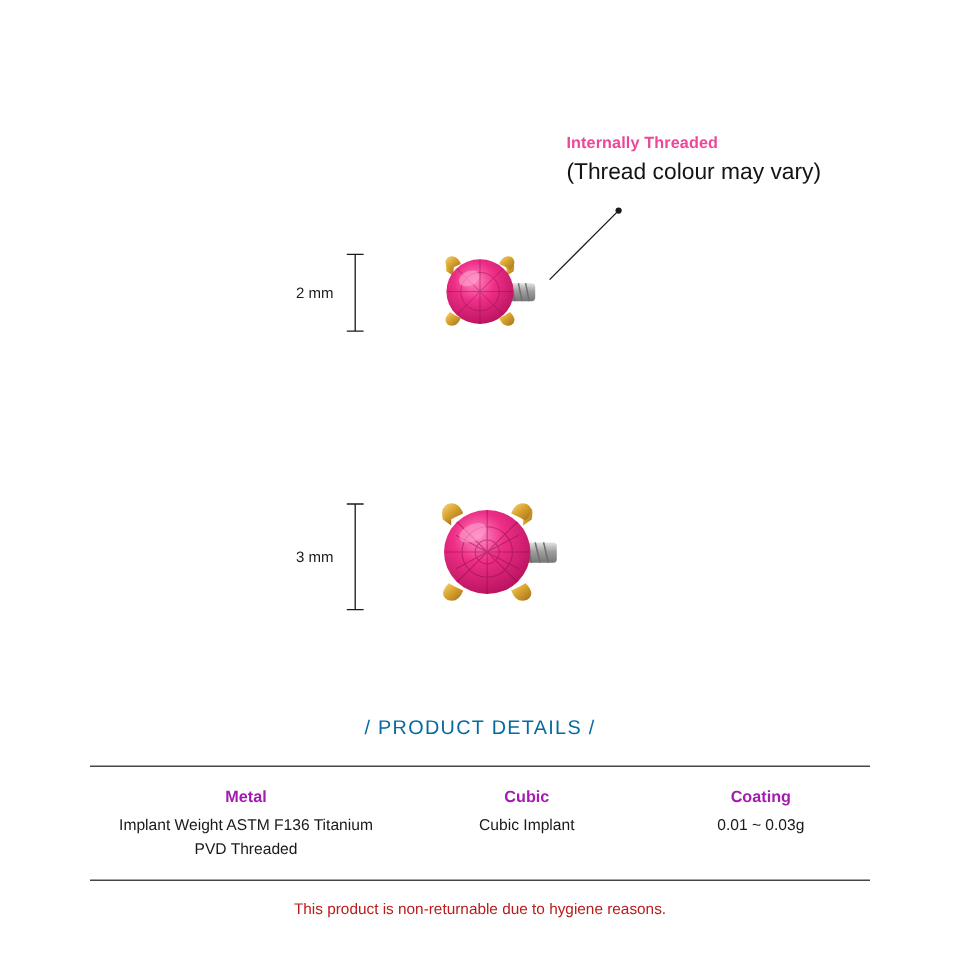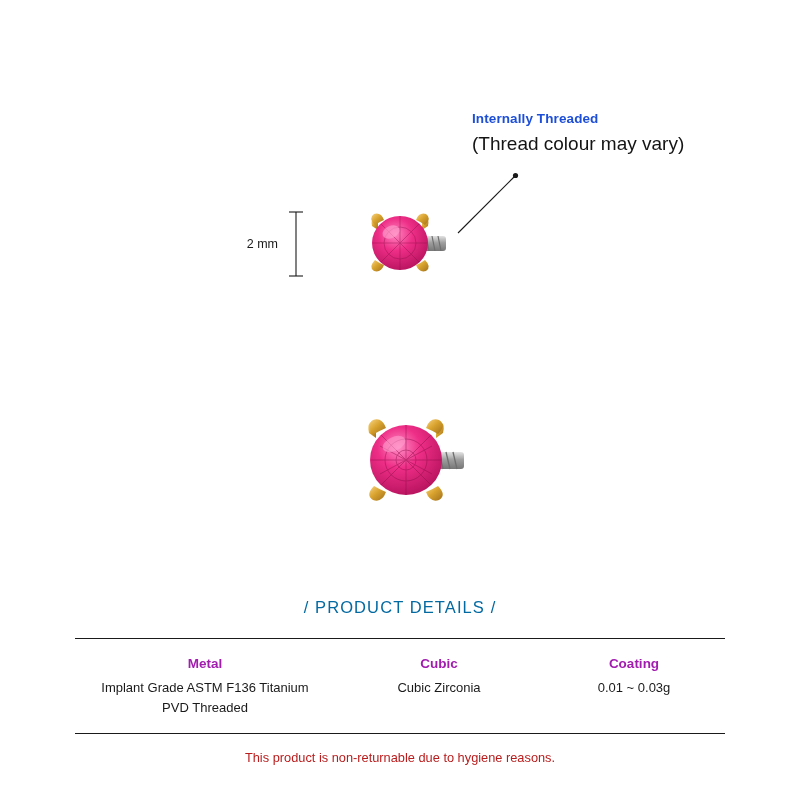--- a/index.html
+++ b/index.html
@@ -25,21 +25,21 @@
     position: absolute;
     left: 472px;
     top: 110px;
     width: 300px;
     text-align: left;
   }
   .annotation .ann-title {
     font-size: 13.5px;
     font-weight: bold;
     letter-spacing: .1px;
-    color: #1d4ed8;
+    color: #ec4899;
     line-height: 18px;
   }
   .annotation .ann-sub {
     font-size: 19px;
     color: #141414;
     line-height: 18px;
     margin-top: 7px;
   }
 
   .leader {
@@ -197,20 +197,28 @@
 
       <g fill="url(#g2gold)">
         <path d="M31 27 q-7 -7 -1 -11 q7 -2 10 6 q-5 2 -9 5 z"></path>
         <path d="M81 27 q7 -7 1 -11 q-7 -2 -10 6 q5 2 9 5 z"></path>
         <path d="M31 62 q-7 7 -1 11 q7 2 10 -6 q-5 -2 -9 -5 z"></path>
         <path d="M81 62 q7 7 1 11 q-7 2 -10 -6 q5 -2 9 -5 z"></path>
       </g>
     </svg>
   </div>
 
+  <div class="dim" style="left:238px; top:418px; width:60px; height:92px;">
+    <svg class="bar" width="20" height="92" viewBox="0 0 20 92" style="left:48px;">
+      <line x1="10" y1="2" x2="10" y2="90" stroke="#1a1a1a" stroke-width="1.1"></line>
+      <line x1="3" y1="2" x2="17" y2="2" stroke="#1a1a1a" stroke-width="1.1"></line>
+      <line x1="3" y1="90" x2="17" y2="90" stroke="#1a1a1a" stroke-width="1.1"></line>
+    </svg>
+    <div class="dim-label" style="left:-6px; top:39px; width:46px;">3 mm</div>
+  </div>
 
   <div class="gem-wrap" style="left:336px; top:398px;">
     <svg width="140" height="126" viewBox="0 0 140 126">
       <defs>
         <radialGradient id="g3gem" cx="40%" cy="32%" r="74%">
           <stop offset="0%" stop-color="#ff8ec5"></stop>
           <stop offset="40%" stop-color="#ee2e87"></stop>
           <stop offset="100%" stop-color="#b4115c"></stop>
         </radialGradient>
         <linearGradient id="g3gold" x1="0" y1="0" x2="1" y2="1">
@@ -267,24 +275,24 @@
 
     <table class="spec-table">
       <tbody>
           <tr>
         <td class="col-metal spec-head">Metal</td>
         <td class="col-stone spec-head">Cubic</td>
         <td class="col-weight spec-head">Coating</td>
       </tr>
       <tr>
         <td class="col-metal spec-val">
-          <div>Implant Grade ASTM F136 Titanium</div>
+          <div>Implant Weight ASTM F136 Titanium</div>
           <div>PVD Threaded</div>
         </td>
-        <td class="col-stone spec-val">Cubic Zirconia</td>
+        <td class="col-stone spec-val">Cubic Implant</td>
         <td class="col-weight spec-val">0.01 ~ 0.03g</td>
       </tr>
     </tbody>
       </table>
 
     <div class="rule mid"></div>
     <div class="footnote">This product is non-returnable due to hygiene reasons.</div>
   </div>
 
 </div>

